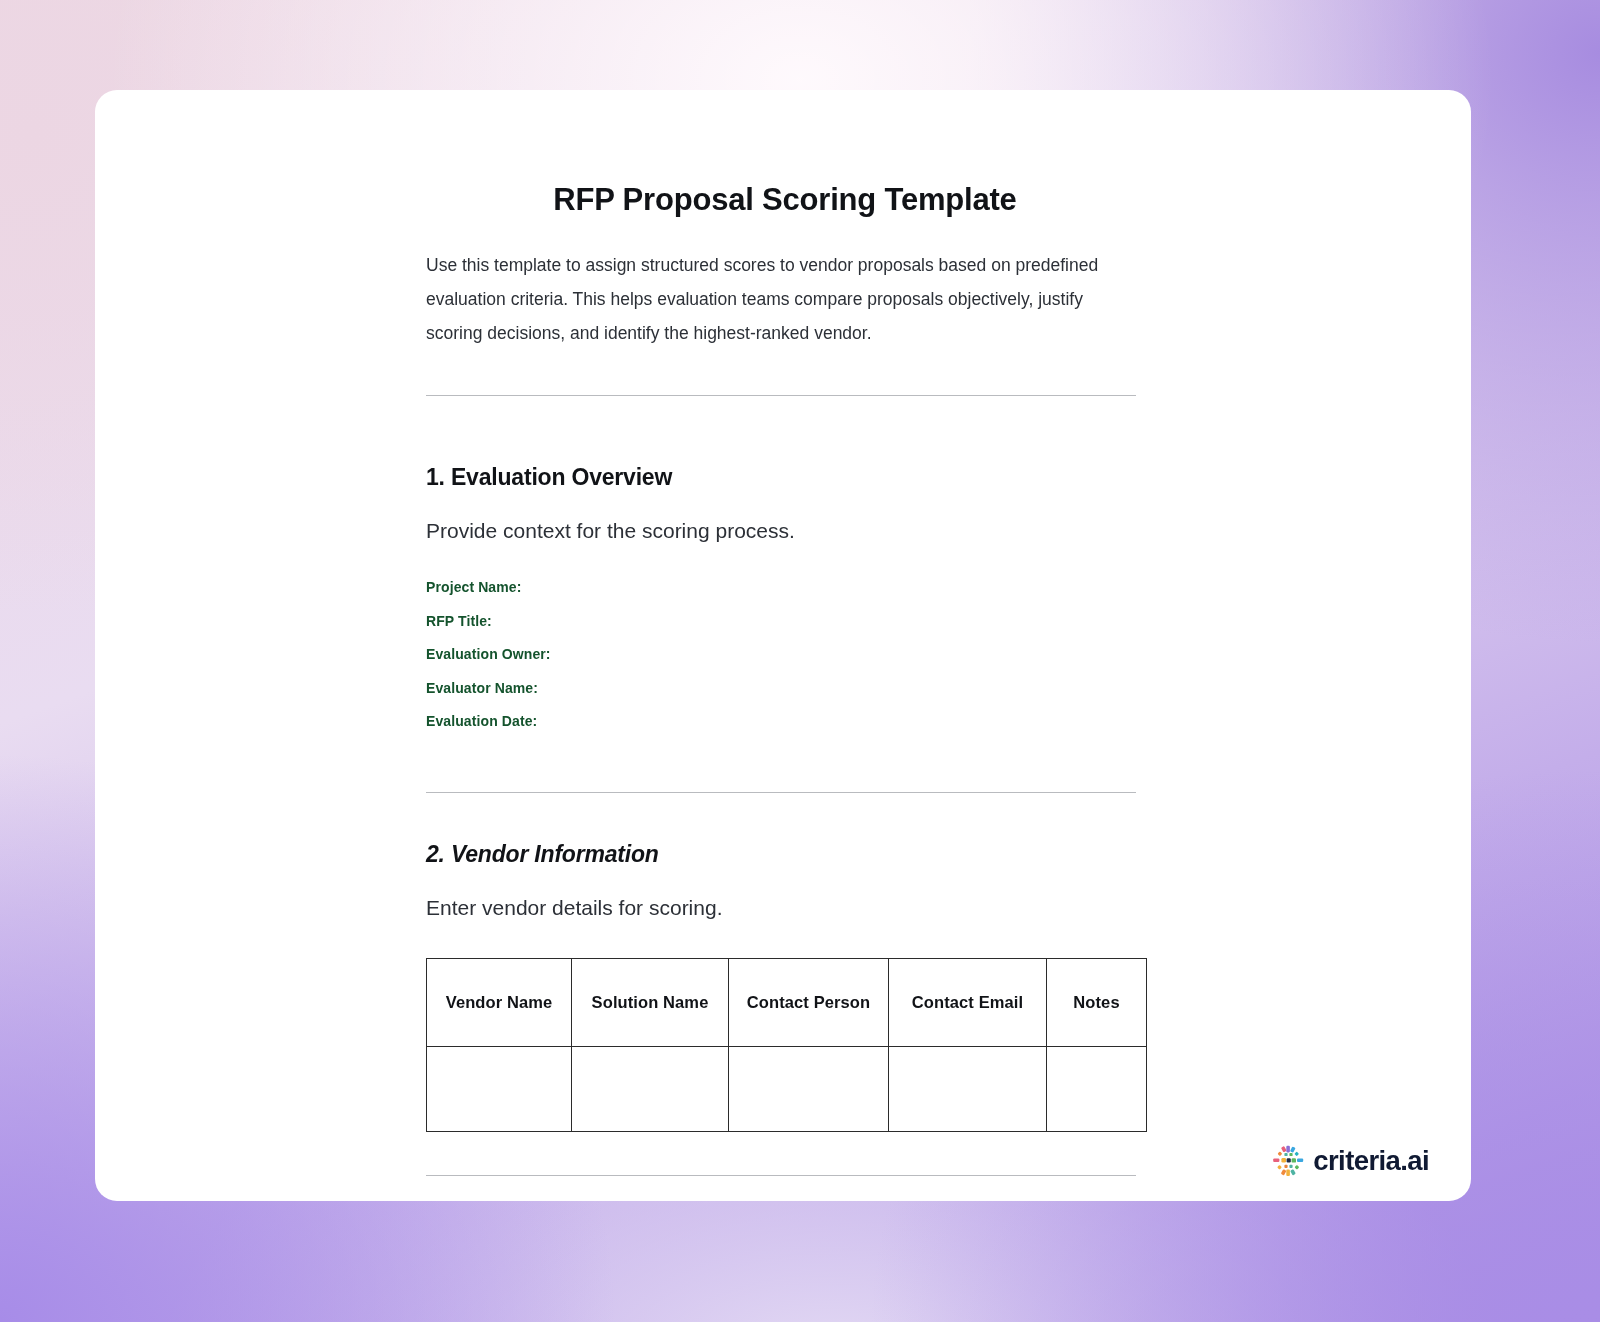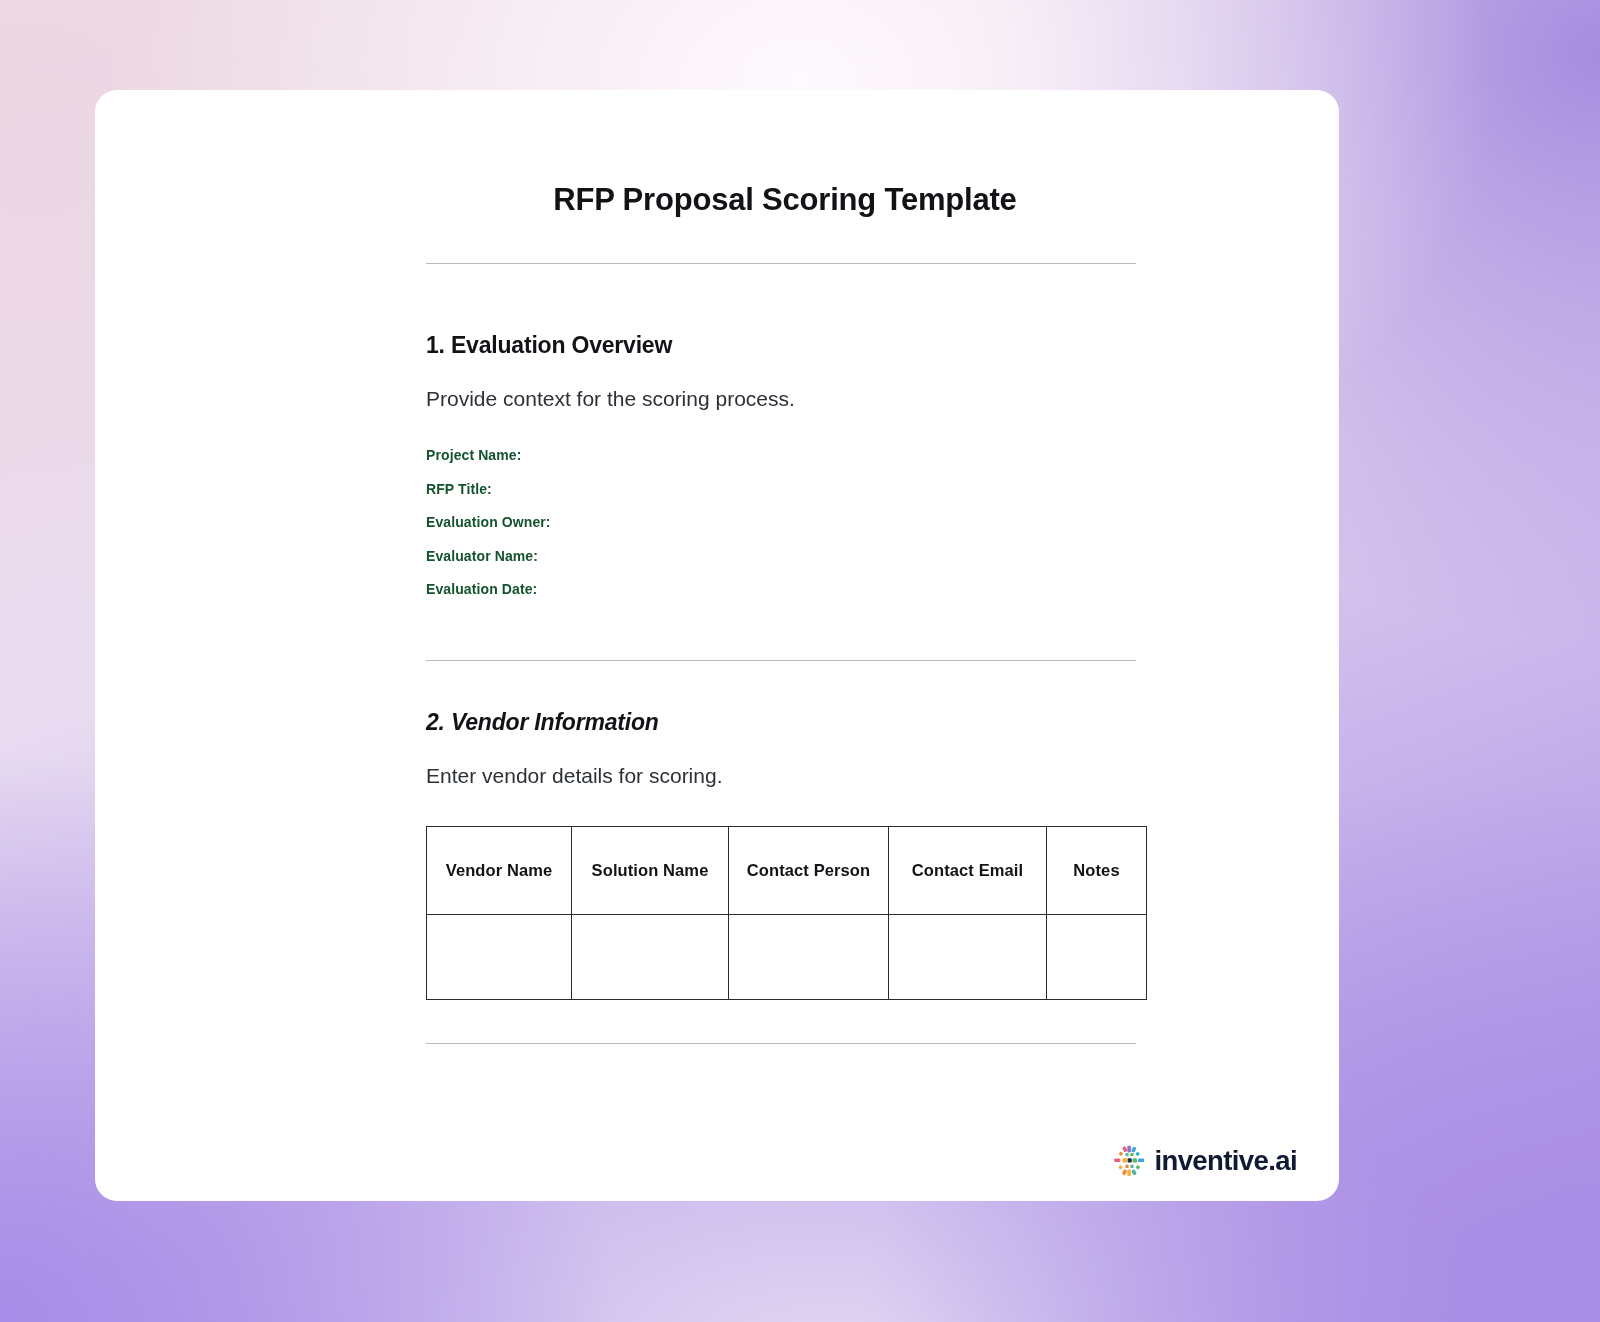--- a/index.html
+++ b/index.html
@@ -28,21 +28,21 @@
       radial-gradient(ellipse 60% 55% at 100% 100%,#a98de6 0%, rgba(169,141,230,0) 76%),
       radial-gradient(ellipse 60% 40% at 52% 104%, #e5dcf4 0%, rgba(229,220,244,0) 70%),
       linear-gradient(160deg, #edd9e4 0%, #e9dcf1 38%, #c4aeea 70%, #a78ce4 100%);
   }
 
   
   #card {
     position: absolute;
     left: 95px;
     top: 90px;
-    width: 1244px;
+    width: 1376px;
     height: 1111px;
     background: #ffffff;
     border-radius: 22px;
   }
 
   
   .doc {
     position: absolute;
     left: 330px;
     top: 0;
@@ -149,20 +149,21 @@
 <body>
 
 <div id="backdrop"></div>
 
 <div id="card">
 
   <div class="doc">
 
     <h1 class="doc-title">RFP Proposal Scoring Template</h1>
 
+    <p class="intro">Use this template to assign structured scores to vendor proposals based on predefined evaluation criteria. This helps evaluation teams compare proposals objectively, justify scoring decisions, and identify the highest-ranked vendor.</p>
 
     <div class="divider d1"></div>
 
     <h2 class="section-heading s1">1. Evaluation Overview</h2>
 
     <p class="section-sub">Provide context for the scoring process.</p>
 
     <div class="fields">
       <div class="field-row">Project Name:</div>
       <div class="field-row">RFP Title:</div>
@@ -231,16 +232,16 @@
         <rect x="5.8" y="20.6" width="3.4" height="3.4" rx="1.0" fill="#f2b23c" transform="rotate(45 7.5 22.3)"></rect>
         <rect x="12.4" y="19.8" width="3.2" height="3.2" rx="0.9" fill="#e8843c"></rect>
         <rect x="17.4" y="19.8" width="3.2" height="3.2" rx="0.9" fill="#4fb3a3"></rect>
         <rect x="23.2" y="20.6" width="3.4" height="3.4" rx="1.0" fill="#5bb85f" transform="rotate(-45 24.9 22.3)"></rect>
 
         <rect x="9.8" y="24.6" width="3.6" height="5.4" rx="1.1" fill="#f08a3c" transform="rotate(28 11.6 27.3)"></rect>
         <rect x="14.3" y="24.4" width="3.6" height="6.6" rx="1.1" fill="#f2b23c"></rect>
         <rect x="19.2" y="24.6" width="3.6" height="5.4" rx="1.1" fill="#4fb3a3" transform="rotate(-28 21.0 27.3)"></rect>
       </svg>
     </span>
-    <span id="logo-word">inventive.ai</span>
+    <span id="logo-word">criteria.ai</span>
   </div>
 
 </div>
 
 </body></html>

